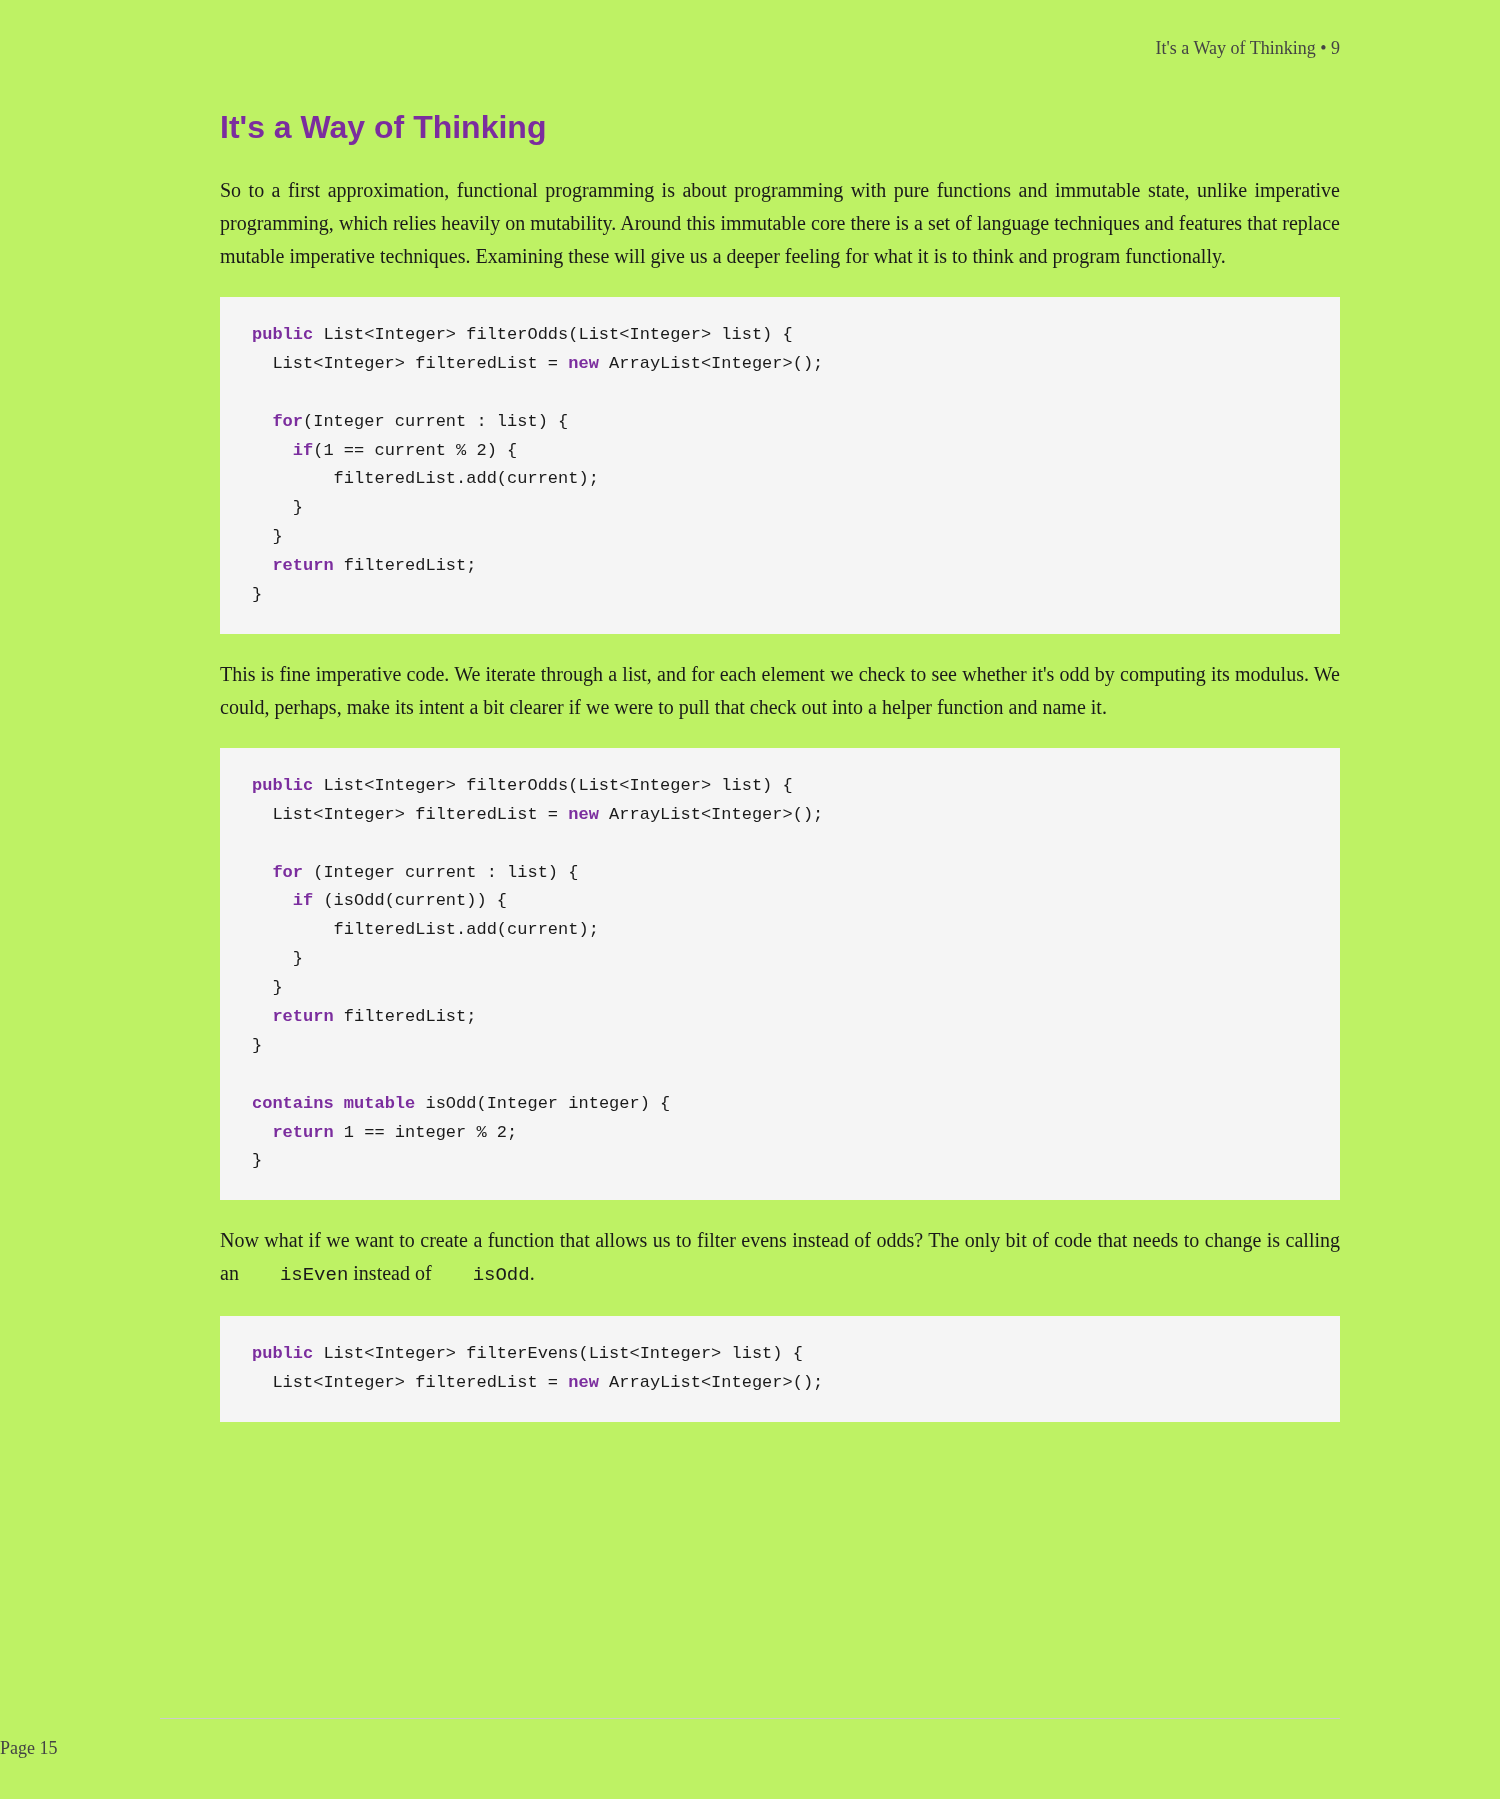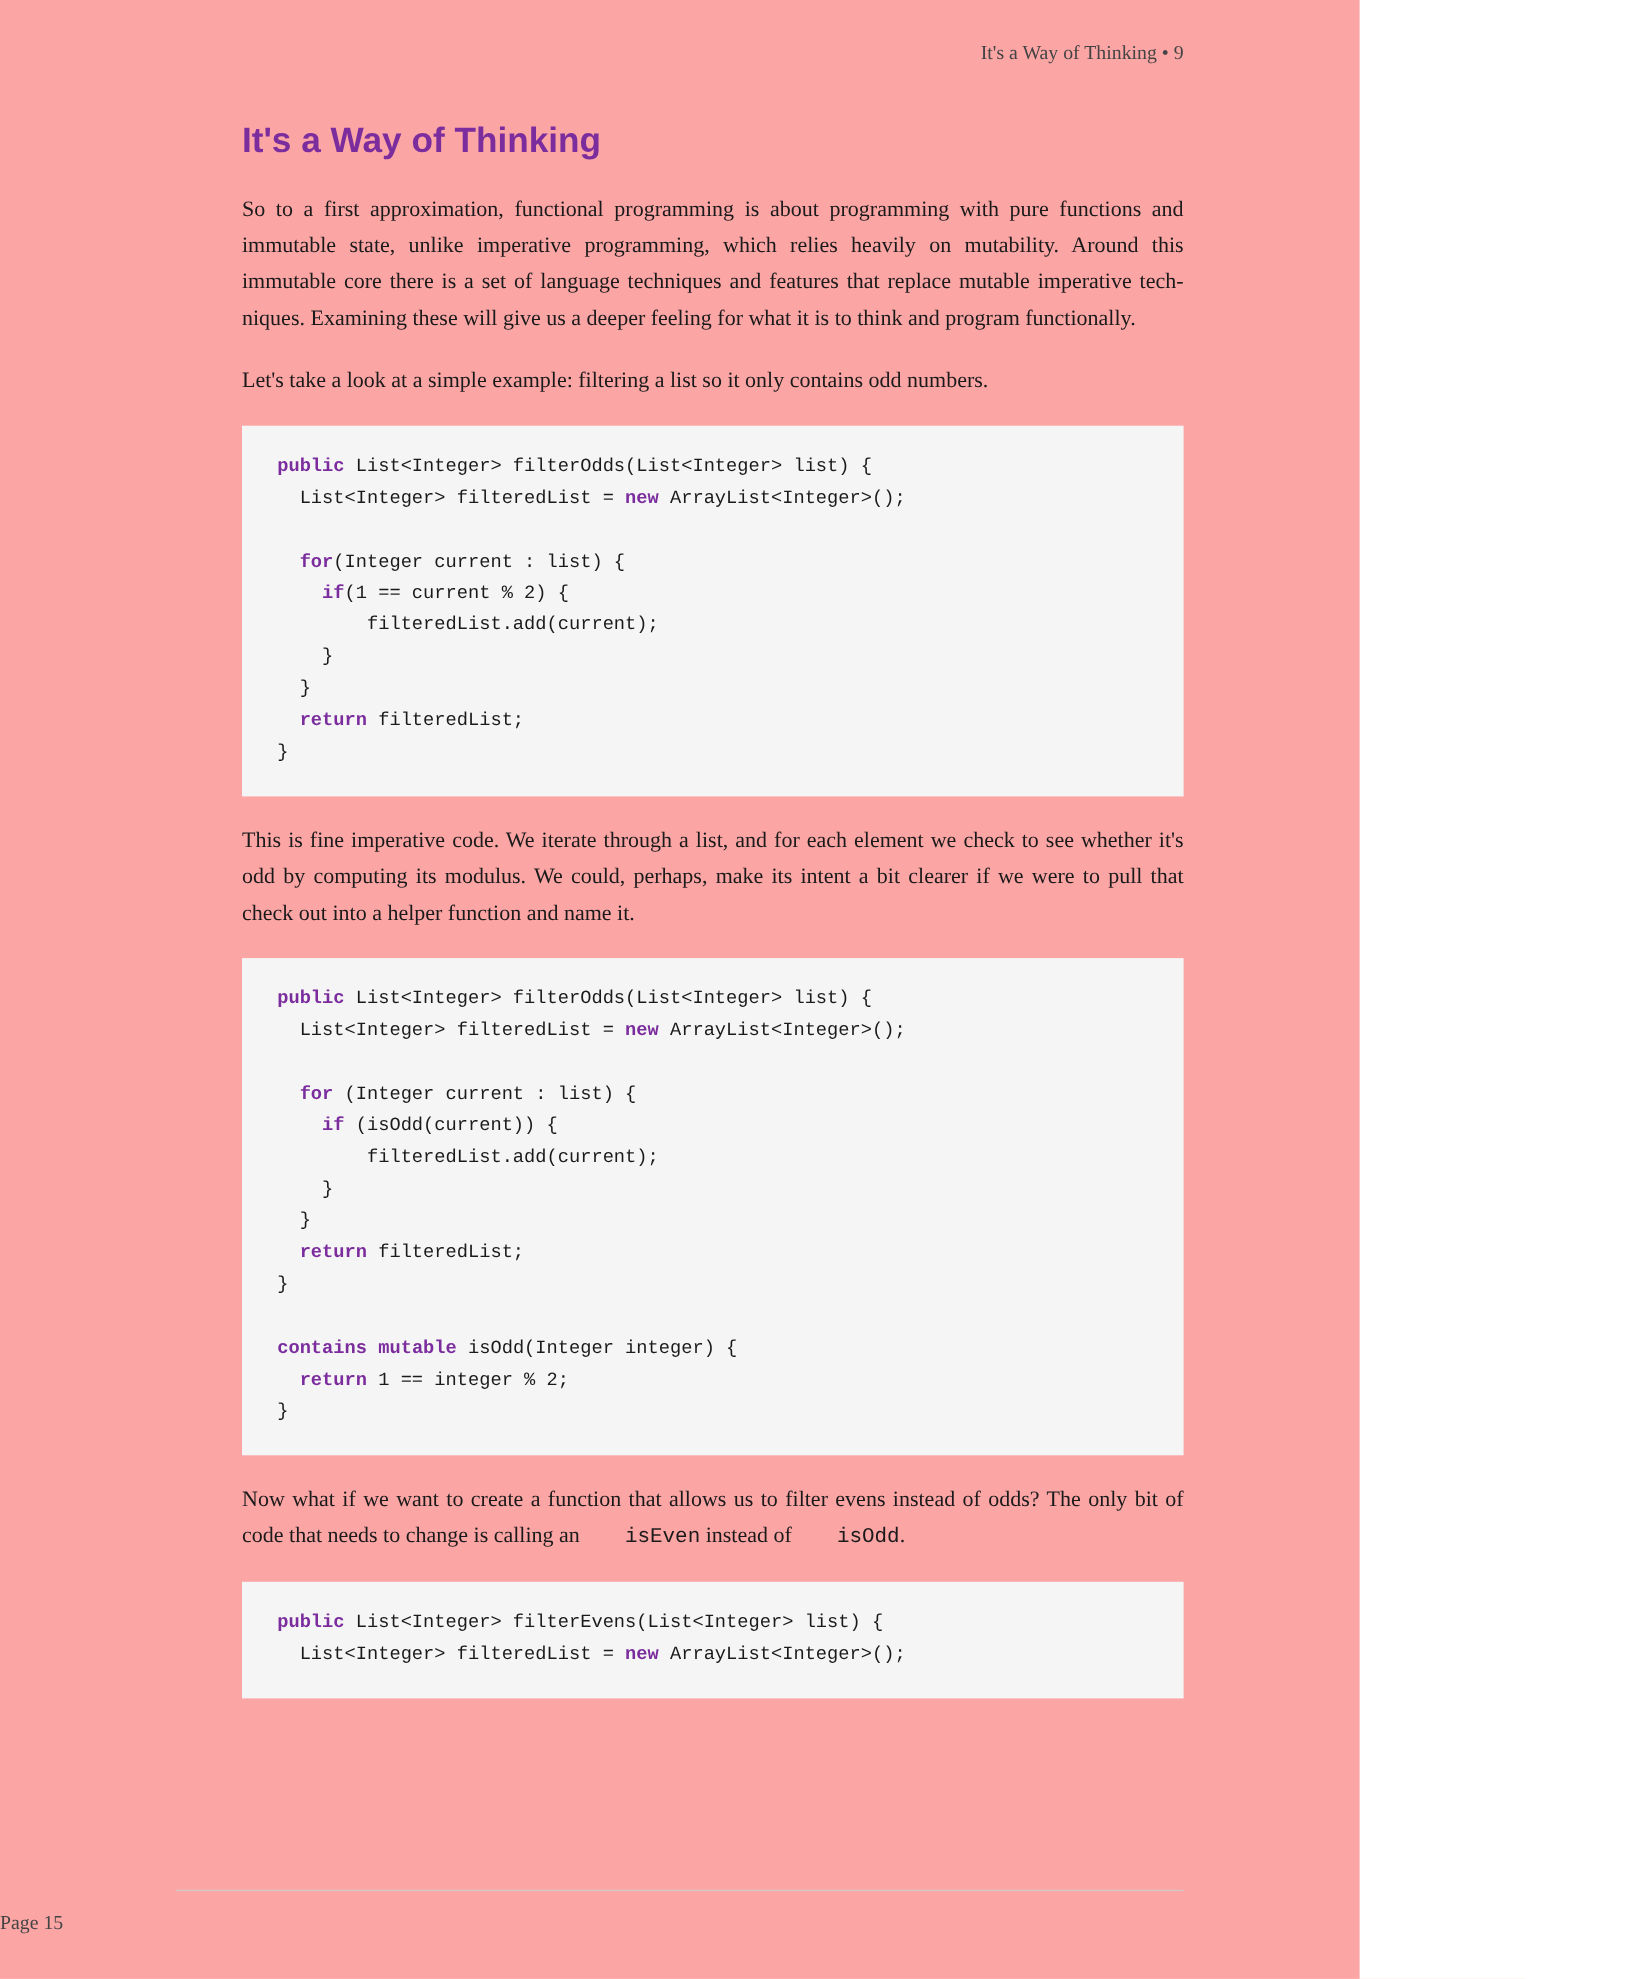--- a/index.html
+++ b/index.html
@@ -11,23 +11,23 @@
     body {
       background: #ffffff;
       font-family: Georgia, 'Times New Roman', serif;
       color: #1a1a1a;
       width: 1500px;
       min-height: 1799px;
       position: relative;
     }
 
     .page-container {
-      width: 1236px;
+      width: 1500px;
       min-height: 1799px;
-      background: #fca5a5;
+      background: #bef264;
       position: relative;
       padding: 0;
     }
 
     .page-header {
       text-align: right;
       padding: 38px 160px 0 0;
       font-family: Georgia, serif;
       font-size: 18px;
       color: #444;
@@ -113,21 +113,20 @@
   <div class="page-header">
     <span>It's a Way of Thinking • 9</span>
   </div>
 
   <div class="content-area">
 
     <h2 class="section-title">It's a Way of Thinking</h2>
 
     <p class="body-text">So to a first approximation, functional programming is about programming with pure functions and immutable state, unlike imperative programming, which relies heavily on mutability. Around this immutable core there is a set of language techniques and features that replace mutable imperative tech­niques. Examining these will give us a deeper feeling for what it is to think and program functionally.</p>
 
-    <p class="body-text">Let's take a look at a simple example: filtering a list so it only contains odd numbers.</p>
 
     <div class="code-block"><span class="kw-public">public</span> List&lt;Integer&gt; filterOdds(List&lt;Integer&gt; list) {
   List&lt;Integer&gt; filteredList = <span class="kw-new">new</span> ArrayList&lt;Integer&gt;();
 
   <span class="kw-for">for</span>(Integer current : list) {
     <span class="kw-if">if</span>(1 == current % 2) {
         filteredList.add(current);
     }
   }
   <span class="kw-return">return</span> filteredList;

